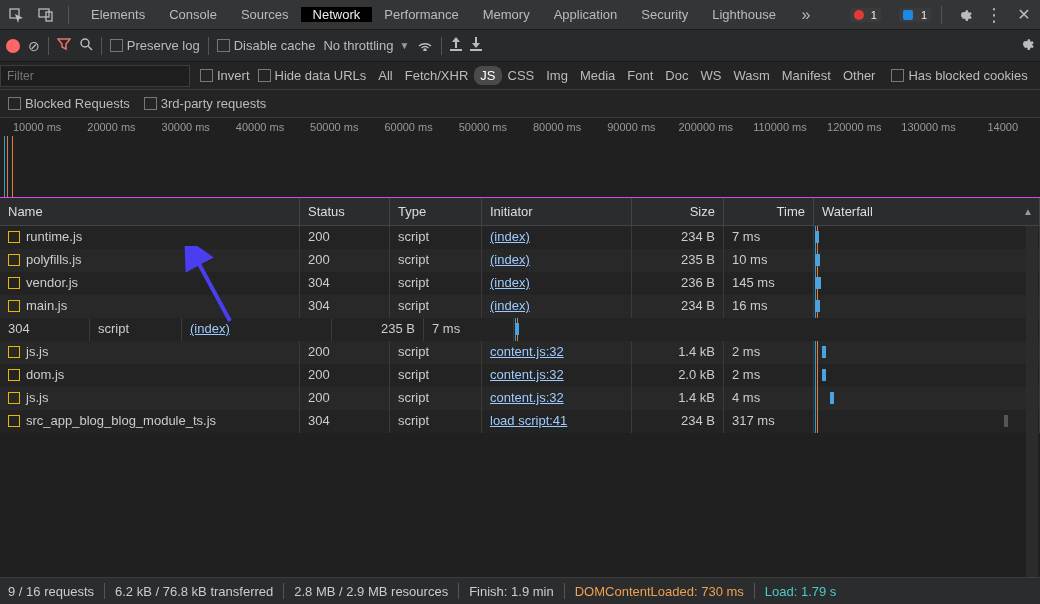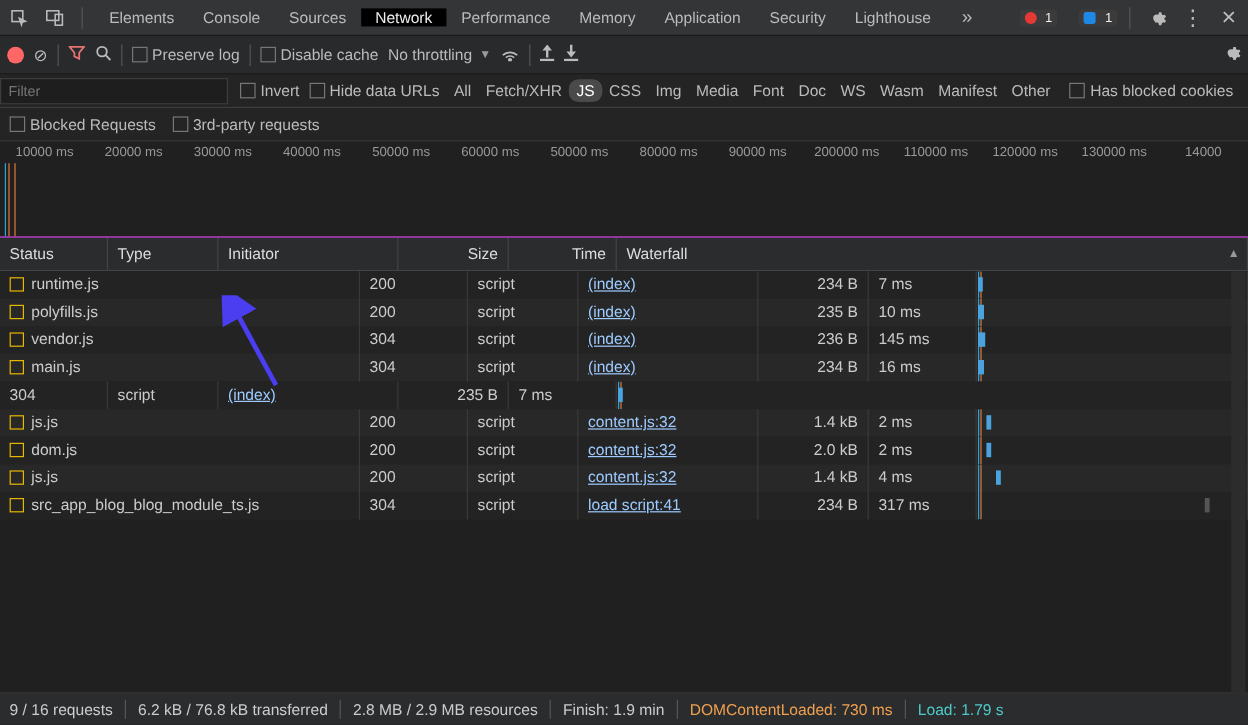--- a/index.html
+++ b/index.html
@@ -263,20 +263,21 @@
     </div>
   <div class="area">
     <div class="vline" style="left:4px;background:#2aa3d8;"></div>
     <div class="vline" style="left:7px;background:#e07b3a;"></div>
     <div class="vline" style="left:12px;background:#e07b3a;"></div>
   </div>
 </div>
 
 <div class="tablewrap">
   <div class="theadrow">
+    <div class="th c-name">Name</div>
     <div class="th c-status">Status</div>
     <div class="th c-type">Type</div>
     <div class="th c-init">Initiator</div>
     <div class="th c-size">Size</div>
     <div class="th c-time">Time</div>
     <div class="th c-wf">
         <span>Waterfall</span>
         <span class="sort-ind">▲</span>
       </div>
   </div>

